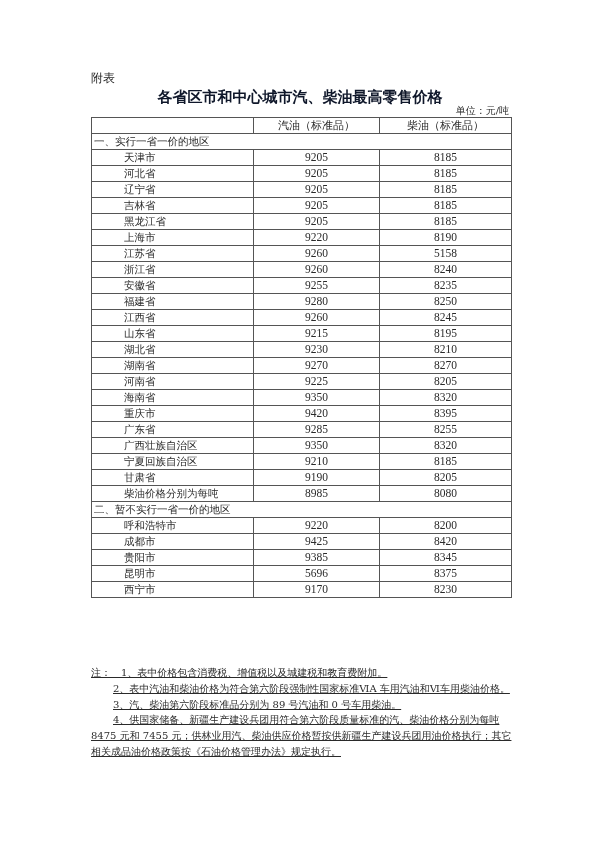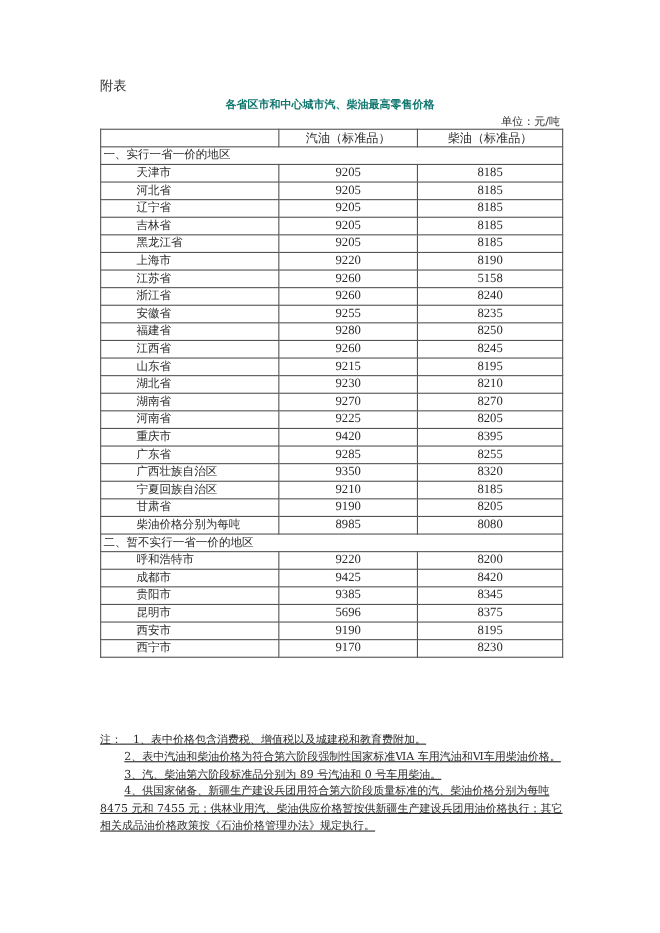--- a/index.html
+++ b/index.html
@@ -1,20 +1,20 @@
 <!DOCTYPE html>
 <html><head>
 <meta charset="utf-8">
 <style>
   html, body { margin:0; padding:0; }
   body { width:600px; height:848px; background:#ffffff; position:relative; overflow:hidden;
          font-family:"DejaVu Serif","Liberation Serif",serif; color:#2a2a2a; }
   .label-attach { position:absolute; left:91px; top:70px; font-size:12px; }
-  .title { position:absolute; left:0; width:600px; top:88px; text-align:center; font-size:10px; font-weight:bold;
-           font-family:"DejaVu Sans","Liberation Sans",sans-serif; color:#0f766e; }
+  .title { position:absolute; left:0; width:600px; top:88px; text-align:center; font-size:15px; font-weight:bold;
+           font-family:"DejaVu Sans","Liberation Sans",sans-serif; color:#0f172a; }
   .unit { position:absolute; right:91px; top:104px; font-size:10px; }
   table { position:absolute; left:91px; top:117px; width:420px; border-collapse:collapse; table-layout:fixed; }
   td, th { border:1px solid #555; height:15px; padding:0; font-size:10.5px; font-weight:normal; line-height:15px; }
   col.c1 { width:162px; } col.c2 { width:126px; } col.c3 { width:132px; }
   th { text-align:center; font-size:11px; }
   td.name { padding-left:32px; font-size:10.5px; }
   td.num { text-align:center; font-family:"Liberation Serif","DejaVu Serif",serif; font-size:11.5px; }
   td.section { padding-left:2px; border-bottom:1px solid #555; }
   .notes { position:absolute; left:91px; top:665px; width:424px; font-size:10px; line-height:15.8px; }
   .notes p { margin:0;text-decoration:underline; }
@@ -113,20 +113,25 @@
         <td class="name">湖南省</td>
         <td class="num">9270</td>
         <td class="num">8270</td>
       </tr>
       <tr>
         <td class="name">河南省</td>
         <td class="num">9225</td>
         <td class="num">8205</td>
       </tr>
       <tr>
+        <td class="name">海南省</td>
+        <td class="num">9350</td>
+        <td class="num">8320</td>
+      </tr>
+      <tr>
         <td class="name">重庆市</td>
         <td class="num">9420</td>
         <td class="num">8395</td>
       </tr>
       <tr>
         <td class="name">广东省</td>
         <td class="num">9285</td>
         <td class="num">8255</td>
       </tr>
       <tr>
@@ -166,25 +171,20 @@
         <td class="name">贵阳市</td>
         <td class="num">9385</td>
         <td class="num">8345</td>
       </tr>
       <tr>
         <td class="name">昆明市</td>
         <td class="num">5696</td>
         <td class="num">8375</td>
       </tr>
       <tr>
-        <td class="name">西安市</td>
-        <td class="num">9190</td>
-        <td class="num">8195</td>
-      </tr>
-      <tr>
         <td class="name">西宁市</td>
         <td class="num">9170</td>
         <td class="num">8230</td>
       </tr>
     </tbody>
 </table>
 
 <div class="notes">
   <p>注：　1、表中价格包含消费税、增值税以及城建税和教育费附加。</p>
   <p class="indent">2、表中汽油和柴油价格为符合第六阶段强制性国家标准ⅥA 车用汽油和Ⅵ车用柴油价格。</p>

